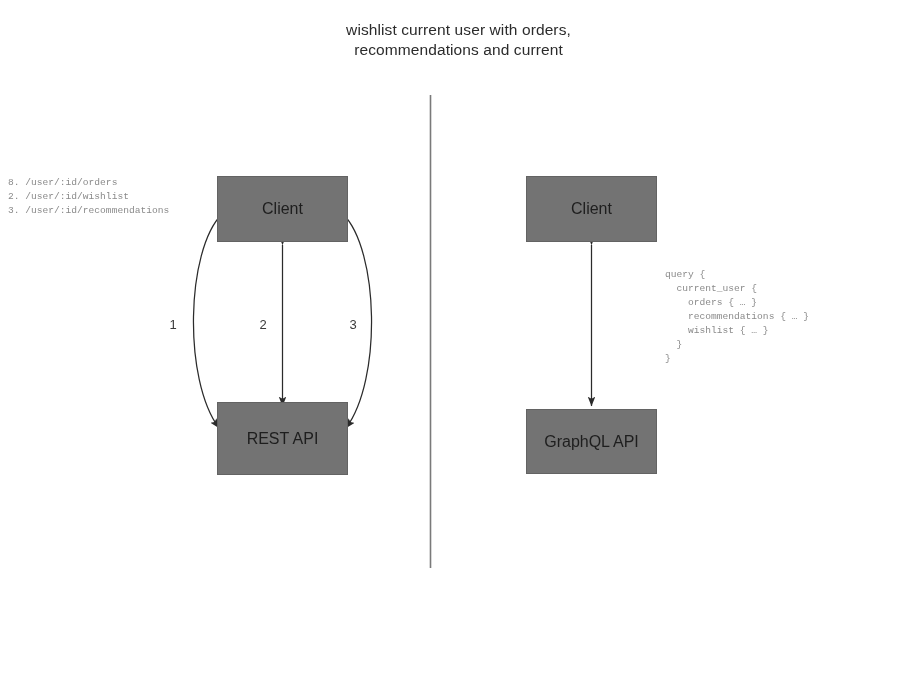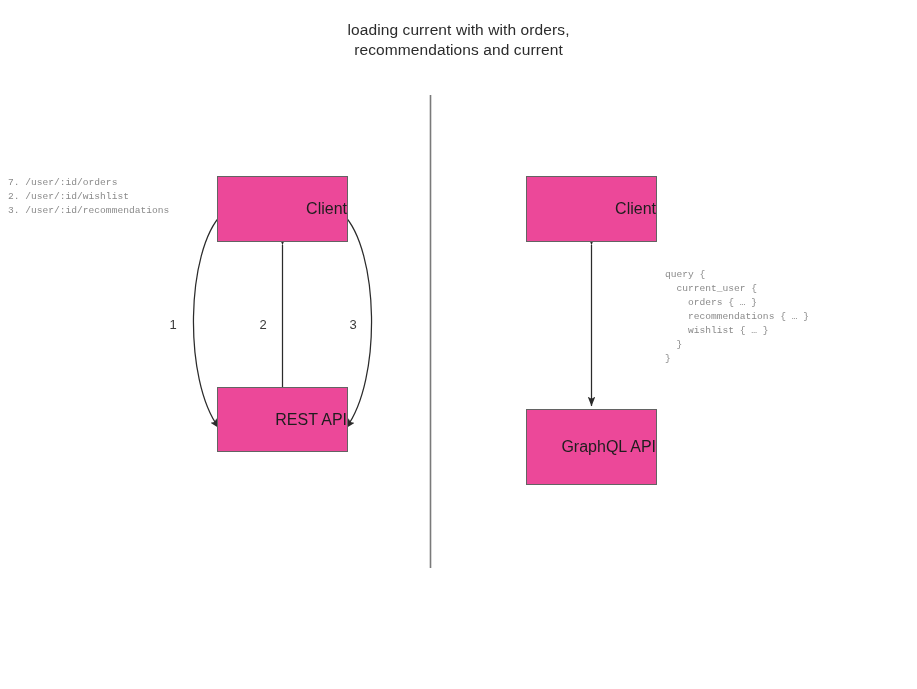--- a/index.html
+++ b/index.html
@@ -33,32 +33,32 @@
     font-size: 15.5px;
     line-height: 20px;
     color: #2b2b2b;
     letter-spacing: 0.1px;
   }
 
   
   .node {
     position: absolute;
     box-sizing: border-box;
-    background: #ec4899;
+    background: #737373;
     border: 1.3px solid #636363;
     display: flex;
     align-items: center;
-    justify-content: flex-end;
+    justify-content: center;
     font-size: 16px;
     color: #1e1e1e;
   }
   .node-client-left  { left: 217px; top: 176px; width: 131px; height: 66px; }
-  .node-rest         { left: 217px; top: 387px; width: 131px; height: 65px; }
+  .node-rest         { left: 217px; top: 402px; width: 131px; height: 73px; }
   .node-client-right { left: 526px; top: 176px; width: 131px; height: 66px; }
-  .node-graphql      { left: 526px; top: 409px; width: 131px; height: 76px; }
+  .node-graphql      { left: 526px; top: 409px; width: 131px; height: 65px; }
 
   
   #wires {
     position: absolute;
     left: 0;
     top: 0;
     width: 917px;
     height: 689px;
     pointer-events: none;
   }
@@ -86,21 +86,21 @@
   }
   .rest-endpoints { left: 8px;   top: 176px; }
   .graphql-query  { left: 665px; top: 268px; }
 </style>
 </head>
 <body>
 
 <div id="canvas">
 
   <div class="title">
-    <div>loading current with with orders,</div>
+    <div>wishlist current user with orders,</div>
     <div>recommendations and current</div>
   </div>
 
   <svg id="wires" viewBox="0 0 917 689" width="917" height="689" xmlns="http://www.w3.org/2000/svg">
     <defs>
       <marker id="ah" markerWidth="9" markerHeight="9" refX="7.4" refY="3.1" orient="auto" markerUnits="strokeWidth">
         <path d="M0,0.1 L7.6,3.1 L0,6.1 L1.5,3.1 Z" fill="#2b2b2b"></path>
       </marker>
     </defs>
 
@@ -126,21 +126,21 @@
     <span>Client</span>
   </div>
   <div class="node node-graphql">
     <span>GraphQL API</span>
   </div>
 
   <div class="edge-label edge-label-1">1</div>
   <div class="edge-label edge-label-2">2</div>
   <div class="edge-label edge-label-3">3</div>
 
-  <div class="code rest-endpoints">7. /user/:id/orders
+  <div class="code rest-endpoints">8. /user/:id/orders
 2. /user/:id/wishlist
 3. /user/:id/recommendations</div>
   <div class="code graphql-query">query {
   current_user {
     orders { … }
     recommendations { … }
     wishlist { … }
   }
 }</div>
 

